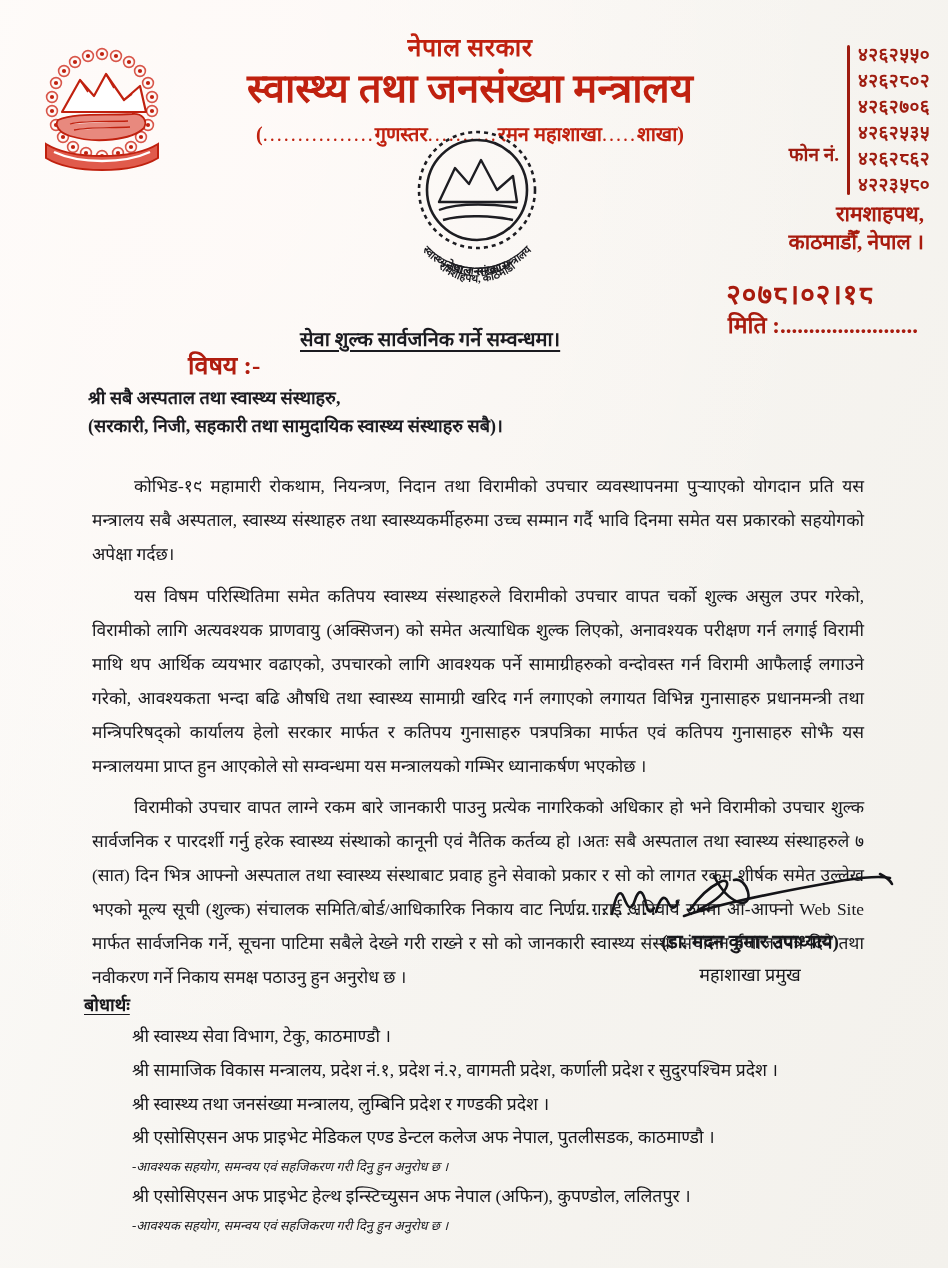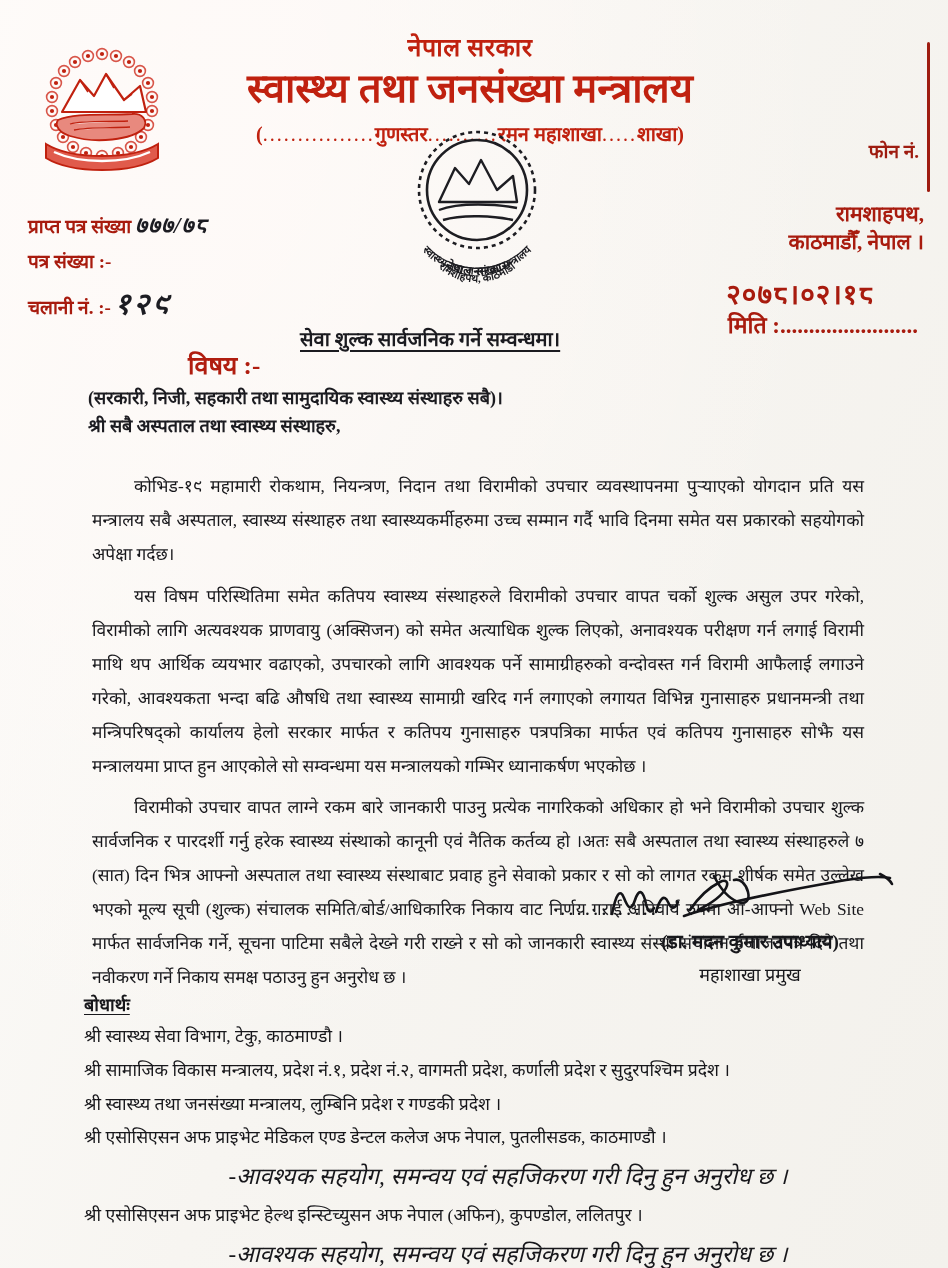--- a/index.html
+++ b/index.html
@@ -294,31 +294,31 @@
     text-underline-offset: 3px;
     margin-bottom: 4px;
   }
   .cc-item {
     font-family: "Liberation Serif", "DejaVu Serif", serif;
     font-size: 17.6px;
     font-weight: 500;
     color: #17171b;
     line-height: 1.92;
     white-space: nowrap;
+    margin-left: 48px;
   }
   .cc-sub {
     font-family: "Liberation Serif", "DejaVu Serif", serif;
-    font-size: 23px;
+    font-size: 13px;
     font-weight: 500;
     font-style: italic;
     color: #17171b;
     line-height: 1.92;
     padding-left: 48px;
     white-space: nowrap;
-    text-align: center;
   }
 </style>
 </head>
 <body>
 
 <div class="page">
   <div class="paper-tint"></div>
 
   <div class="header">
 
@@ -450,56 +450,50 @@
         </text>
         <text font-family="'Liberation Serif', serif" font-size="11" font-weight="700" fill="#1d1d22">
           <textPath href="#arc3" startOffset="50%" text-anchor="middle">रामशाहपथ, काठमाडौं</textPath>
         </text>
       </svg>
     </div>
 
     <div class="phone-block">
       <div class="phone-label">फोन नं.</div>
       <div class="phone-rule"></div>
+      <div class="phone-nums">
+        <div>४२६२५५०</div>
+        <div>४२६२८०२</div>
+        <div>४२६२७०६</div>
+        <div>४२६२५३५</div>
+        <div>४२६२८६२</div>
+        <div>४२२३५८०</div>
+      </div>
     </div>
 
     <div class="addr-block">
       <div class="addr-1">रामशाहपथ,</div>
       <div class="addr-2">काठमाडौँ, नेपाल ।</div>
     </div>
 
-    <div class="ref-block">
-      <div class="ref-row">
-        <span>प्राप्त पत्र संख्या</span>
-        <span class="hand">७७७/७८</span>
-      </div>
-      <div class="ref-row">
-        <span>पत्र संख्या :-</span>
-        <span class="hand"></span>
-      </div>
-      <div class="ref-row">
-        <span>चलानी नं. :-</span>
-        <span class="hand big">१२९</span>
-      </div>
-    </div>
 
     <div class="date-row">
       <span class="date-hand">२०७८।०२।१८</span>
       <span class="date-label">मिति :</span><span class="date-label dots">........................</span>
     </div>
   </div>
 
   <div class="subject-zone">
     <div class="subject-text">सेवा शुल्क सार्वजनिक गर्ने सम्वन्धमा।</div>
     <div class="subject-label">विषय :-</div>
   </div>
 
   <div class="recipient">
+    <div>श्री सबै अस्पताल तथा स्वास्थ्य संस्थाहरु,</div>
     <div>(सरकारी, निजी, सहकारी तथा सामुदायिक स्वास्थ्य संस्थाहरु सबै)।</div>
-    <div>श्री सबै अस्पताल तथा स्वास्थ्य संस्थाहरु,</div>
   </div>
 
   <div class="body-zone">
     <p class="para">कोभिड-१९ महामारी रोकथाम, नियन्त्रण, निदान तथा विरामीको उपचार व्यवस्थापनमा पुर्‍याएको योगदान प्रति यस मन्त्रालय सबै अस्पताल, स्वास्थ्य संस्थाहरु तथा स्वास्थ्यकर्मीहरुमा उच्च सम्मान गर्दै भावि दिनमा समेत यस प्रकारको सहयोगको अपेक्षा गर्दछ।</p>
     <p class="para">यस विषम परिस्थितिमा समेत कतिपय स्वास्थ्य संस्थाहरुले विरामीको उपचार वापत चर्को शुल्क असुल उपर गरेको, विरामीको लागि अत्यवश्यक प्राणवायु (अक्सिजन) को समेत अत्याधिक शुल्क लिएको, अनावश्यक परीक्षण गर्न लगाई विरामी माथि थप आर्थिक व्ययभार वढाएको, उपचारको लागि आवश्यक पर्ने सामाग्रीहरुको वन्दोवस्त गर्न विरामी आफैलाई लगाउने गरेको, आवश्यकता भन्दा बढि औषधि तथा स्वास्थ्य सामाग्री खरिद गर्न लगाएको  लगायत विभिन्न गुनासाहरु प्रधानमन्त्री तथा मन्त्रिपरिषद्को कार्यालय हेलो सरकार मार्फत र कतिपय गुनासाहरु पत्रपत्रिका मार्फत एवं कतिपय गुनासाहरु सोझै यस मन्त्रालयमा प्राप्त हुन आएकोले सो सम्वन्धमा यस मन्त्रालयको गम्भिर ध्यानाकर्षण भएकोछ ।</p>
     <p class="para">विरामीको उपचार वापत लाग्ने रकम बारे जानकारी पाउनु प्रत्येक नागरिकको अधिकार हो भने विरामीको उपचार शुल्क सार्वजनिक र पारदर्शी गर्नु हरेक स्वास्थ्य संस्थाको कानूनी एवं नैतिक कर्तव्य हो ।अतः सबै अस्पताल तथा स्वास्थ्य संस्थाहरुले ७ (सात) दिन भित्र आफ्नो अस्पताल तथा स्वास्थ्य संस्थाबाट प्रवाह हुने सेवाको प्रकार र सो को लागत रकम शीर्षक समेत उल्लेख भएको मूल्य सूची (शुल्क) संचालक समिति/बोर्ड/आधिकारिक निकाय वाट निर्णय गराई अनिवार्य रुपमा आ-आफ्नो Web Site मार्फत सार्वजनिक गर्ने, सूचना पाटिमा सबैले देख्ने गरी राख्ने र सो को जानकारी स्वास्थ्य संस्था संचालन ईजाजतपत्र दिने तथा नवीकरण गर्ने निकाय समक्ष पठाउनु हुन अनुरोध छ ।</p>
   </div>
 
   <div class="sign-zone">
     <div class="sign-line-wrap">

